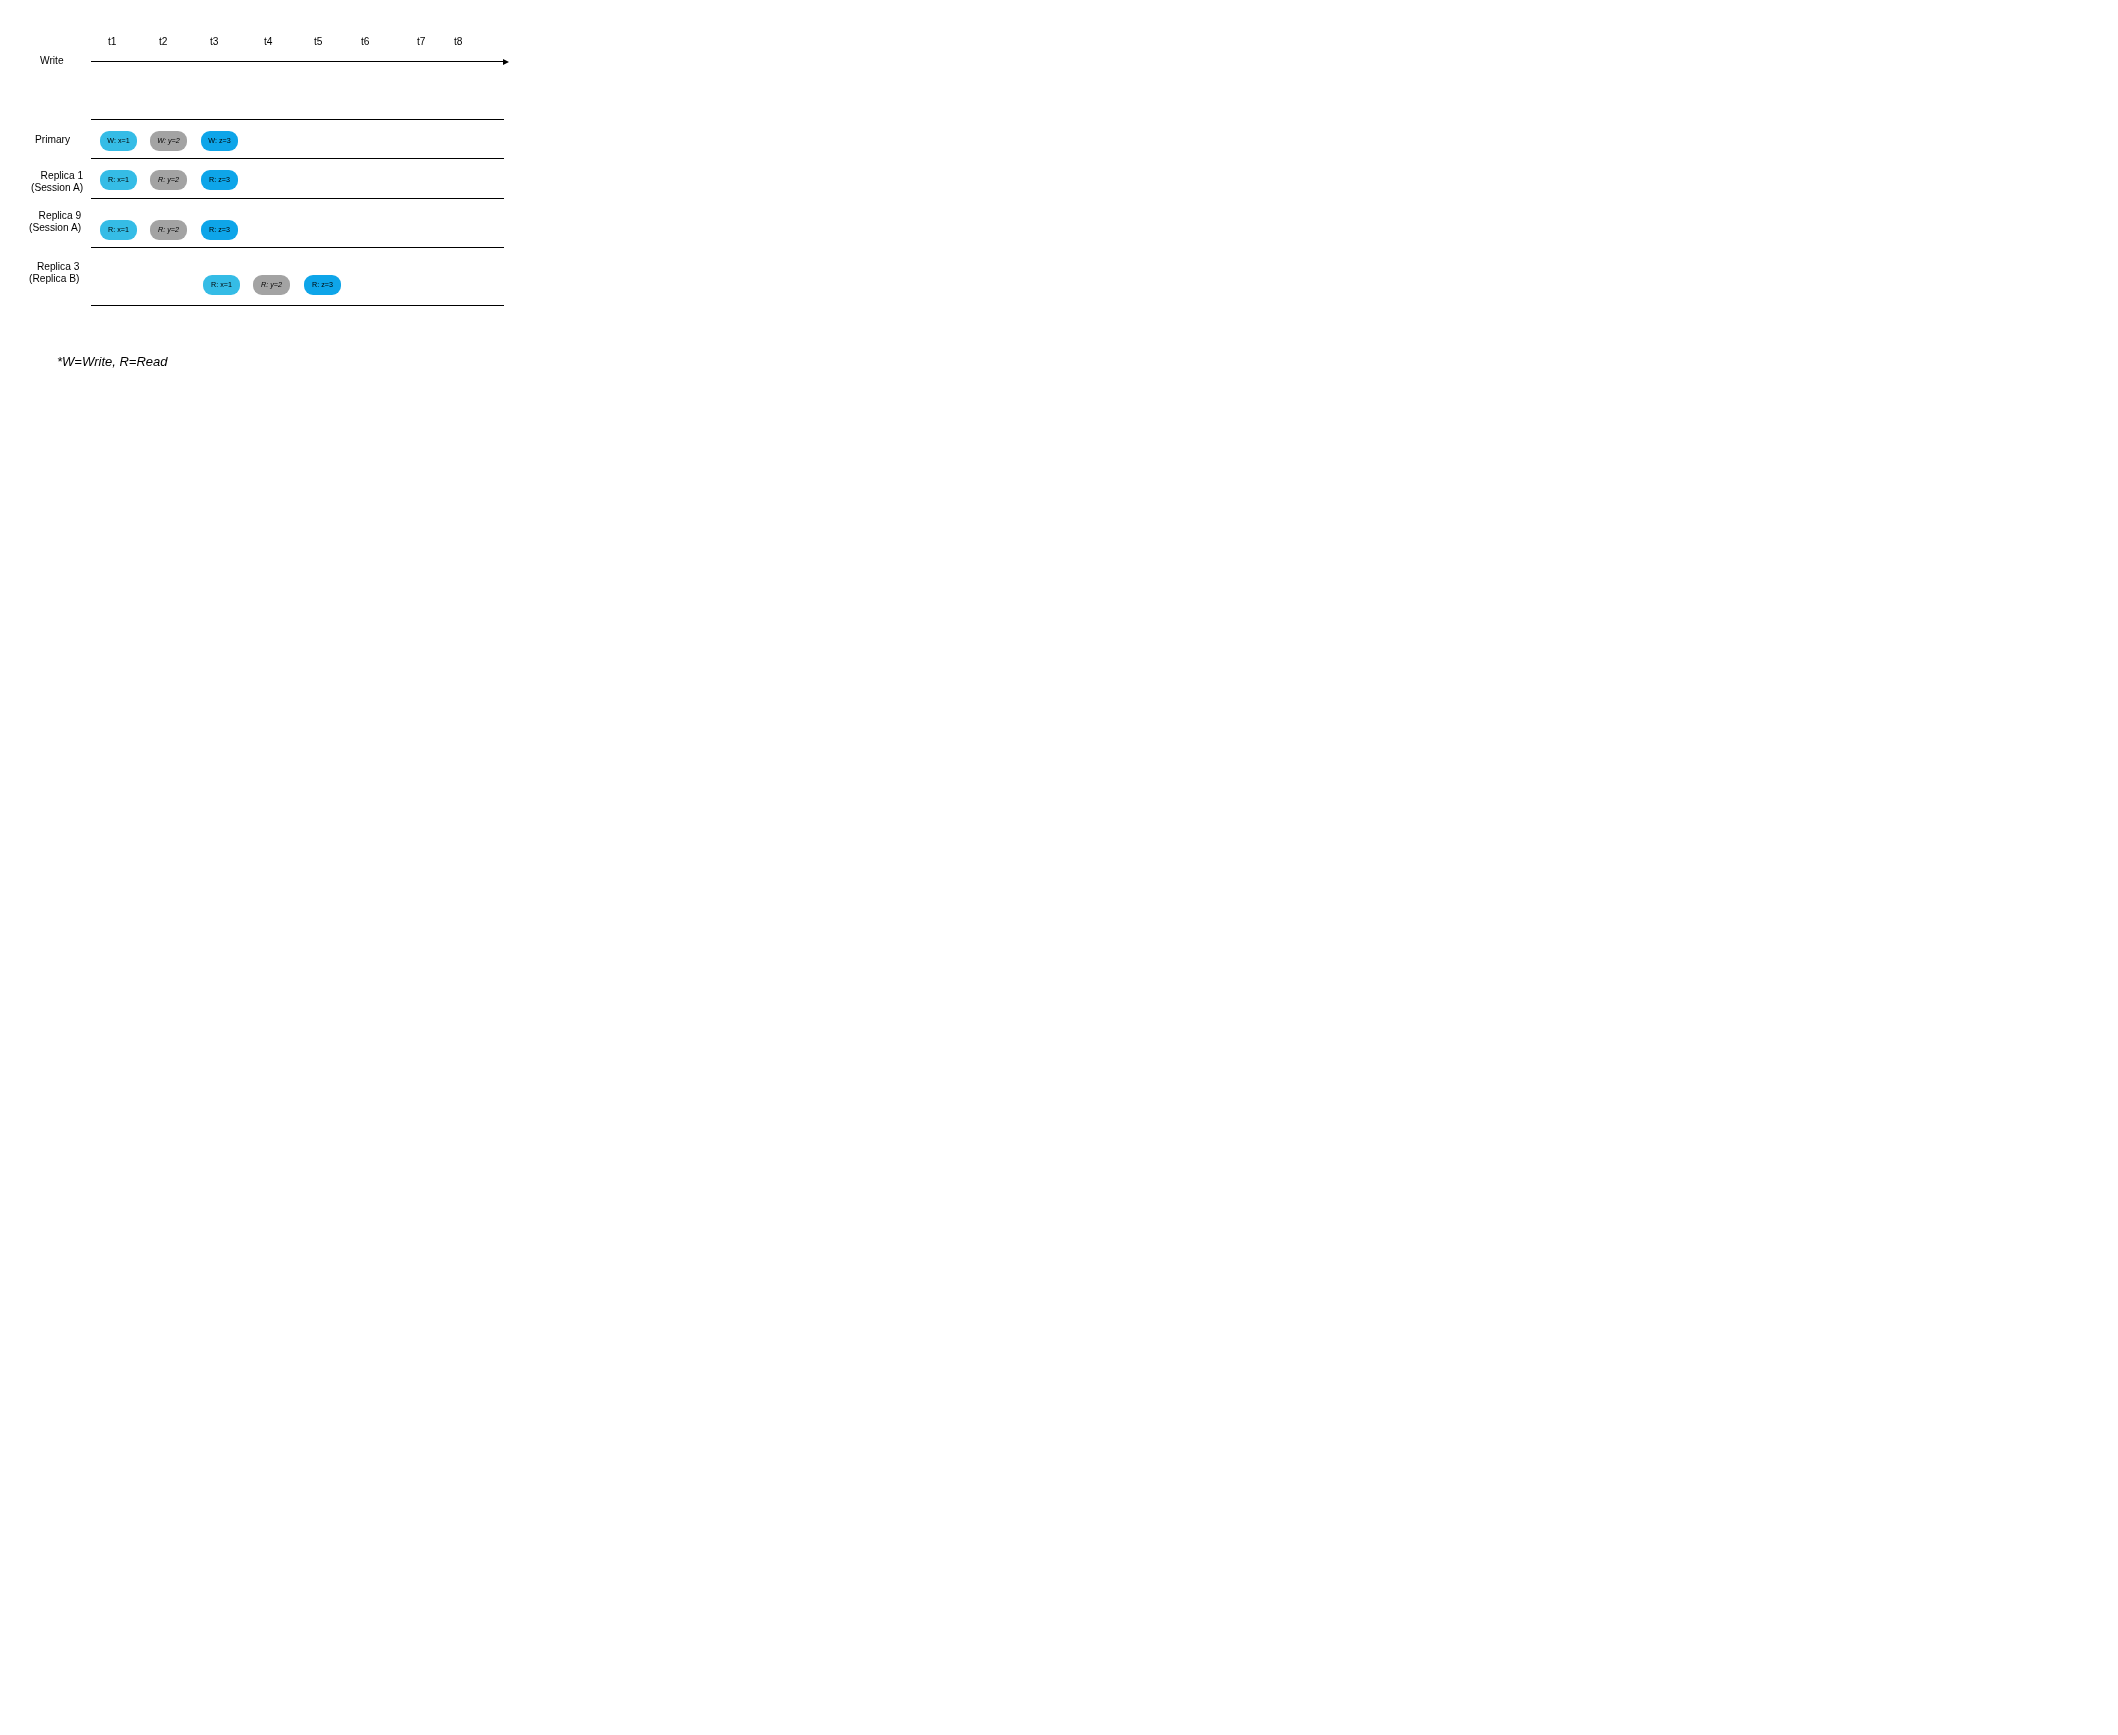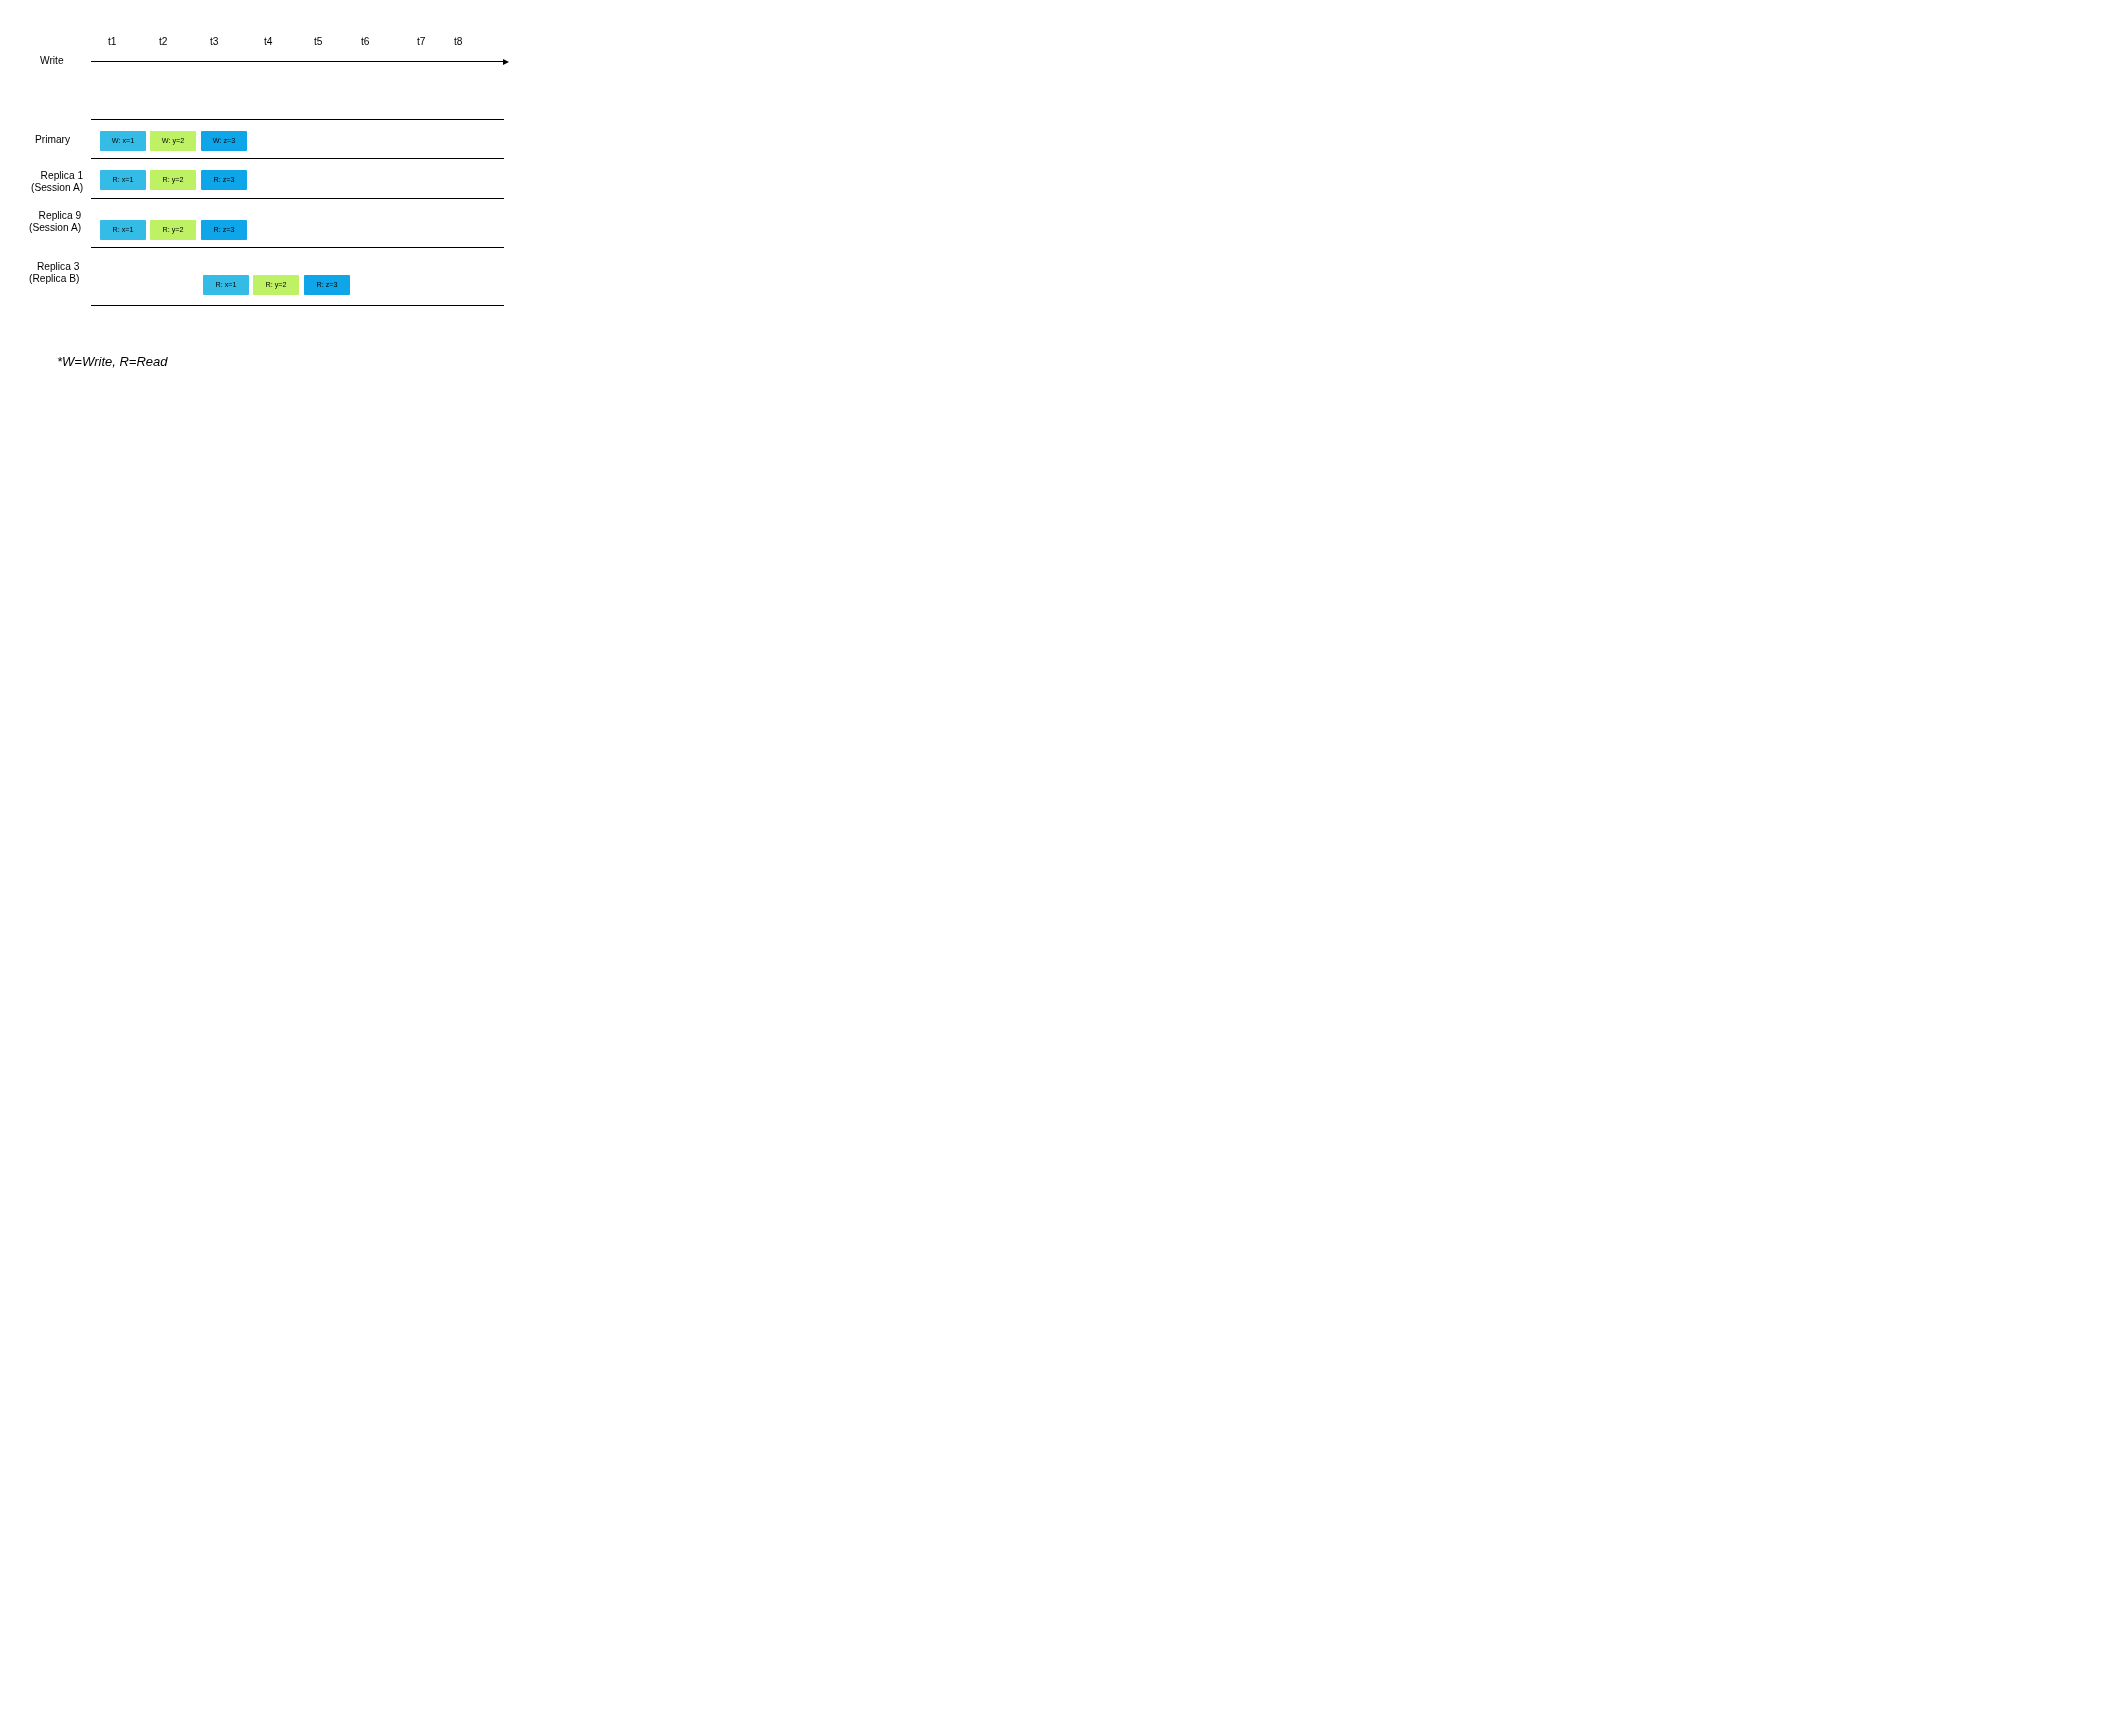--- a/index.html
+++ b/index.html
@@ -60,32 +60,32 @@
     }
     .row-label {
       position: absolute;
       font-size: 10.2px;
       color: #000;
       text-align: right;
       line-height: 1.2;
     }
     .op-box {
       position: absolute;
-      border-radius: 1px;
+      border-radius: 9px;
       padding: 0;
       display: flex;
       align-items: center;
       justify-content: center;
       font-size: 7.2px;
       color: #000;
-      width: 46px;
+      width: 37px;
       height: 19.5px;
     }
     .op-blue { background: #35bce6; }
-    .op-green { background: #bef264; }
+    .op-green { background: #a3a3a3; font-style: italic; }
     .op-purple { background: #0ea5e9; }
     .legend {
       position: absolute;
       left: 40px;
       top: 337px;
       font-size: 13px;
       font-style: italic;
       color: #000;
     }
   </style>

